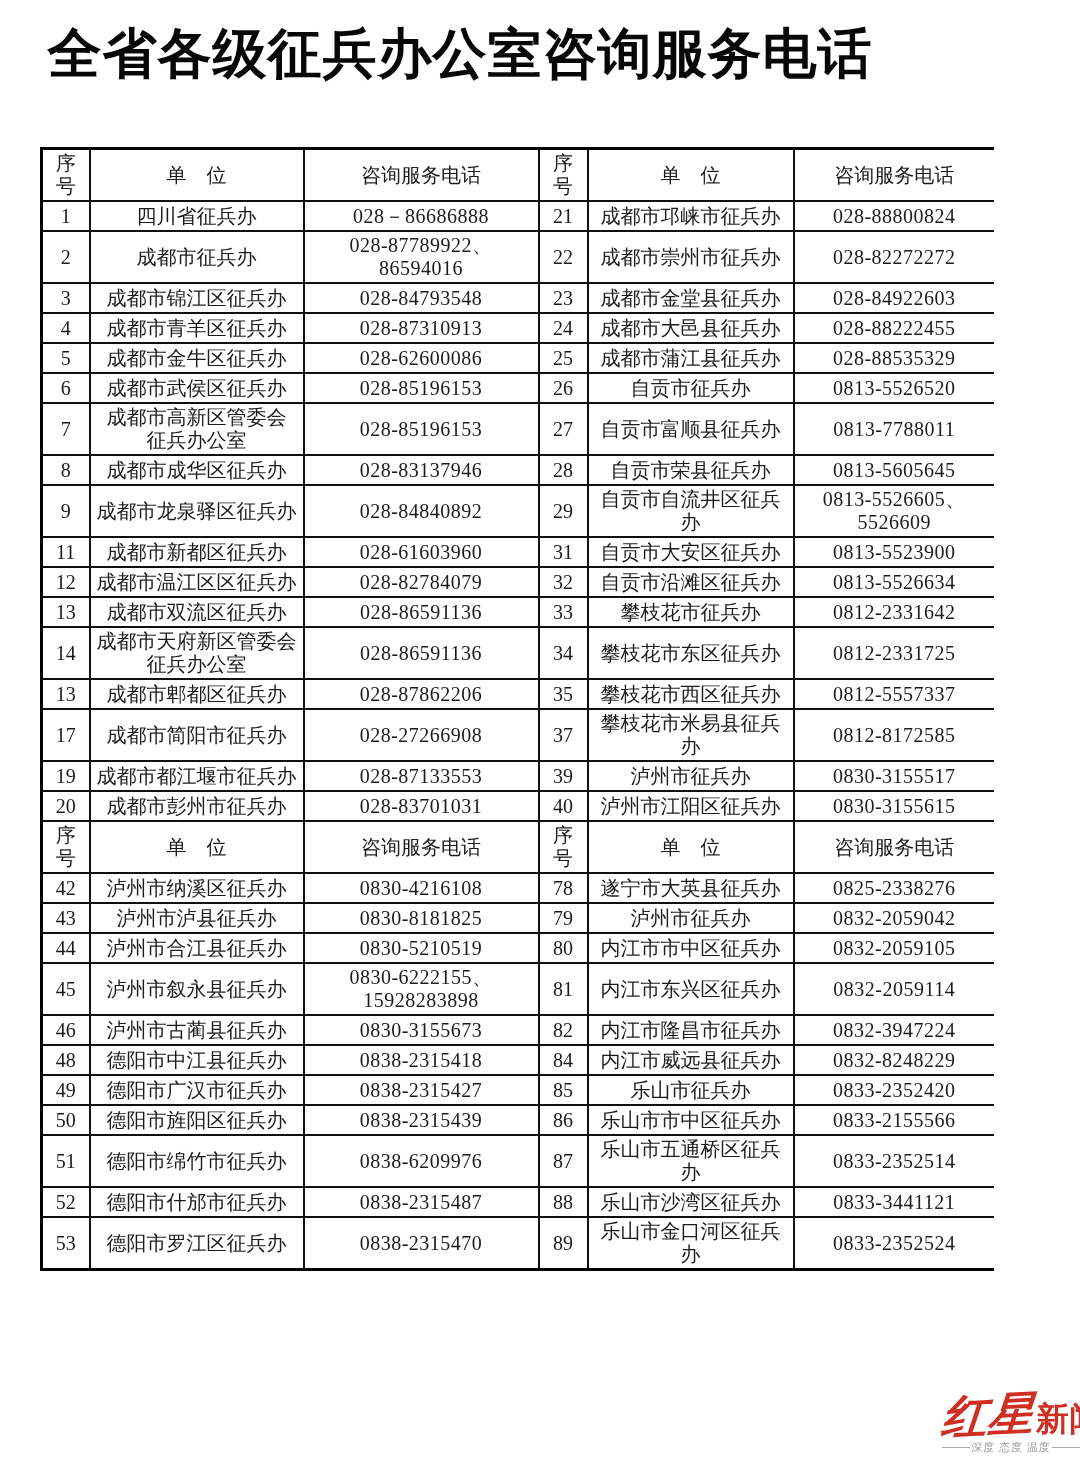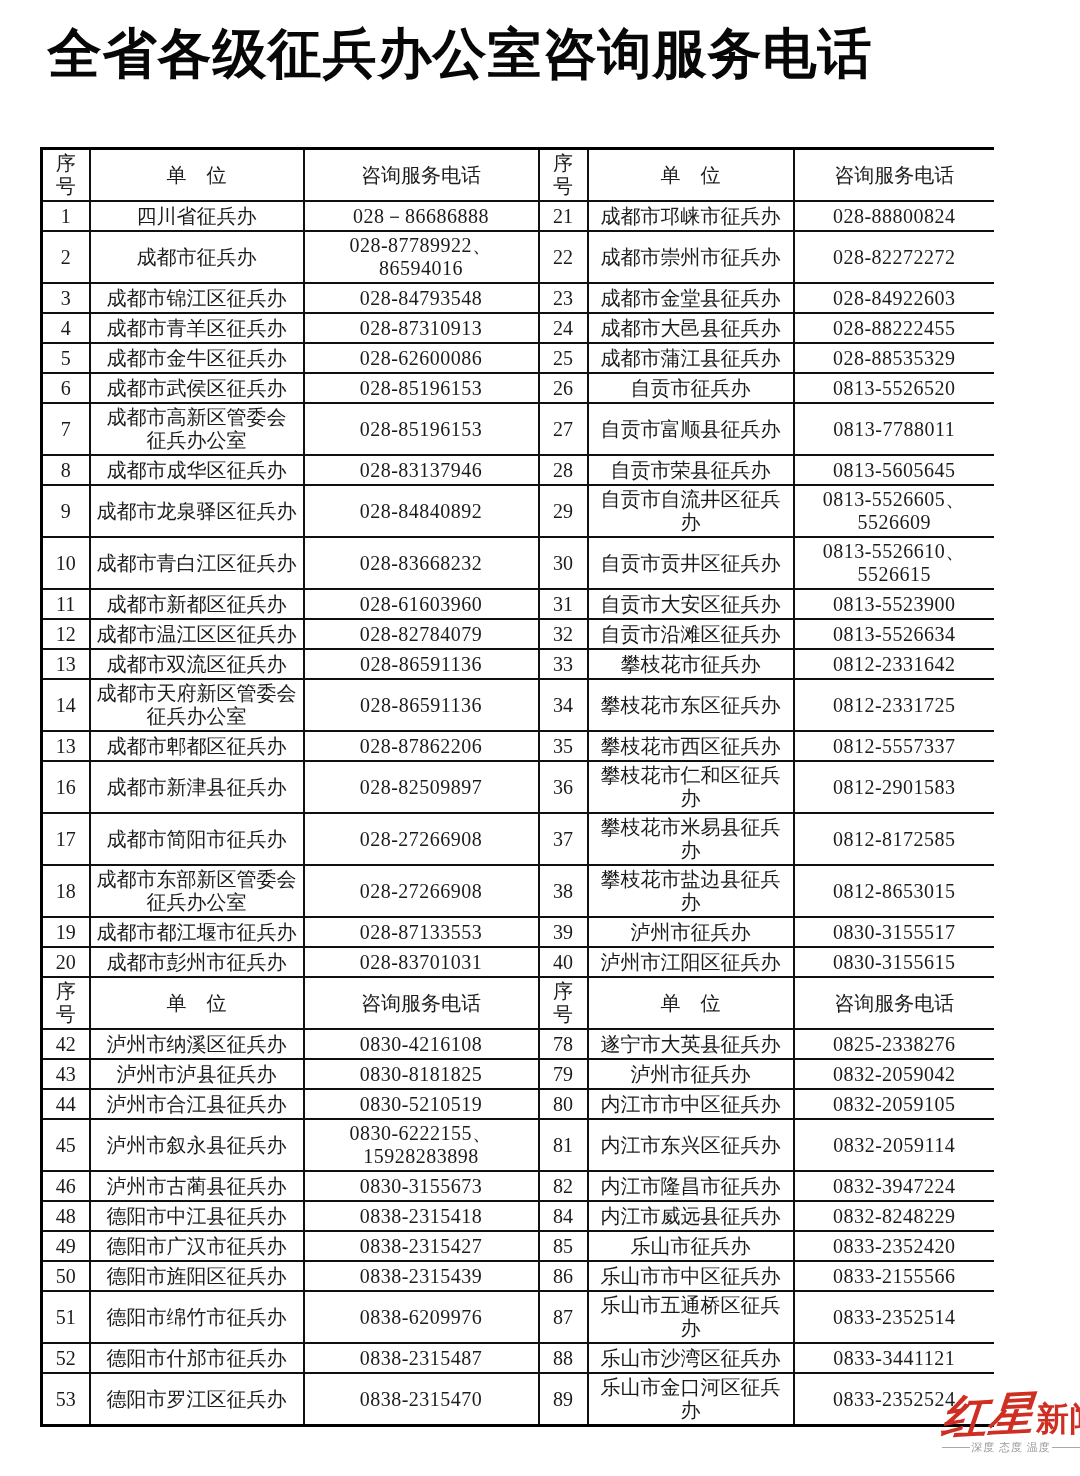--- a/index.html
+++ b/index.html
@@ -192,29 +192,20 @@
           <td class="col-index">9</td>
           <td class="col-unit">成都市龙泉驿区征兵办</td>
           <td class="col-phone">028-84840892</td>
           <td class="col-index">29</td>
           <td class="col-unit">自贡市自流井区征兵
 办</td>
           <td class="col-phone">0813-5526605、
 5526609</td>
         </tr>
         <tr>
-          <td class="col-index">10</td>
-          <td class="col-unit">成都市青白江区征兵办</td>
-          <td class="col-phone">028-83668232</td>
-          <td class="col-index">30</td>
-          <td class="col-unit">自贡市贡井区征兵办</td>
-          <td class="col-phone">0813-5526610、
-5526615</td>
-        </tr>
-        <tr>
           <td class="col-index">11</td>
           <td class="col-unit">成都市新都区征兵办</td>
           <td class="col-phone">028-61603960</td>
           <td class="col-index">31</td>
           <td class="col-unit">自贡市大安区征兵办</td>
           <td class="col-phone">0813-5523900</td>
         </tr>
         <tr>
           <td class="col-index">12</td>
           <td class="col-unit">成都市温江区区征兵办</td>
@@ -242,46 +233,27 @@
         </tr>
         <tr>
           <td class="col-index">13</td>
           <td class="col-unit">成都市郫都区征兵办</td>
           <td class="col-phone">028-87862206</td>
           <td class="col-index">35</td>
           <td class="col-unit">攀枝花市西区征兵办</td>
           <td class="col-phone">0812-5557337</td>
         </tr>
         <tr>
-          <td class="col-index">16</td>
-          <td class="col-unit">成都市新津县征兵办</td>
-          <td class="col-phone">028-82509897</td>
-          <td class="col-index">36</td>
-          <td class="col-unit">攀枝花市仁和区征兵
-办</td>
-          <td class="col-phone">0812-2901583</td>
-        </tr>
-        <tr>
           <td class="col-index">17</td>
           <td class="col-unit">成都市简阳市征兵办</td>
           <td class="col-phone">028-27266908</td>
           <td class="col-index">37</td>
           <td class="col-unit">攀枝花市米易县征兵
 办</td>
           <td class="col-phone">0812-8172585</td>
-        </tr>
-        <tr>
-          <td class="col-index">18</td>
-          <td class="col-unit">成都市东部新区管委会
-征兵办公室</td>
-          <td class="col-phone">028-27266908</td>
-          <td class="col-index">38</td>
-          <td class="col-unit">攀枝花市盐边县征兵
-办</td>
-          <td class="col-phone">0812-8653015</td>
         </tr>
         <tr>
           <td class="col-index">19</td>
           <td class="col-unit">成都市都江堰市征兵办</td>
           <td class="col-phone">028-87133553</td>
           <td class="col-index">39</td>
           <td class="col-unit">泸州市征兵办</td>
           <td class="col-phone">0830-3155517</td>
         </tr>
         <tr>

